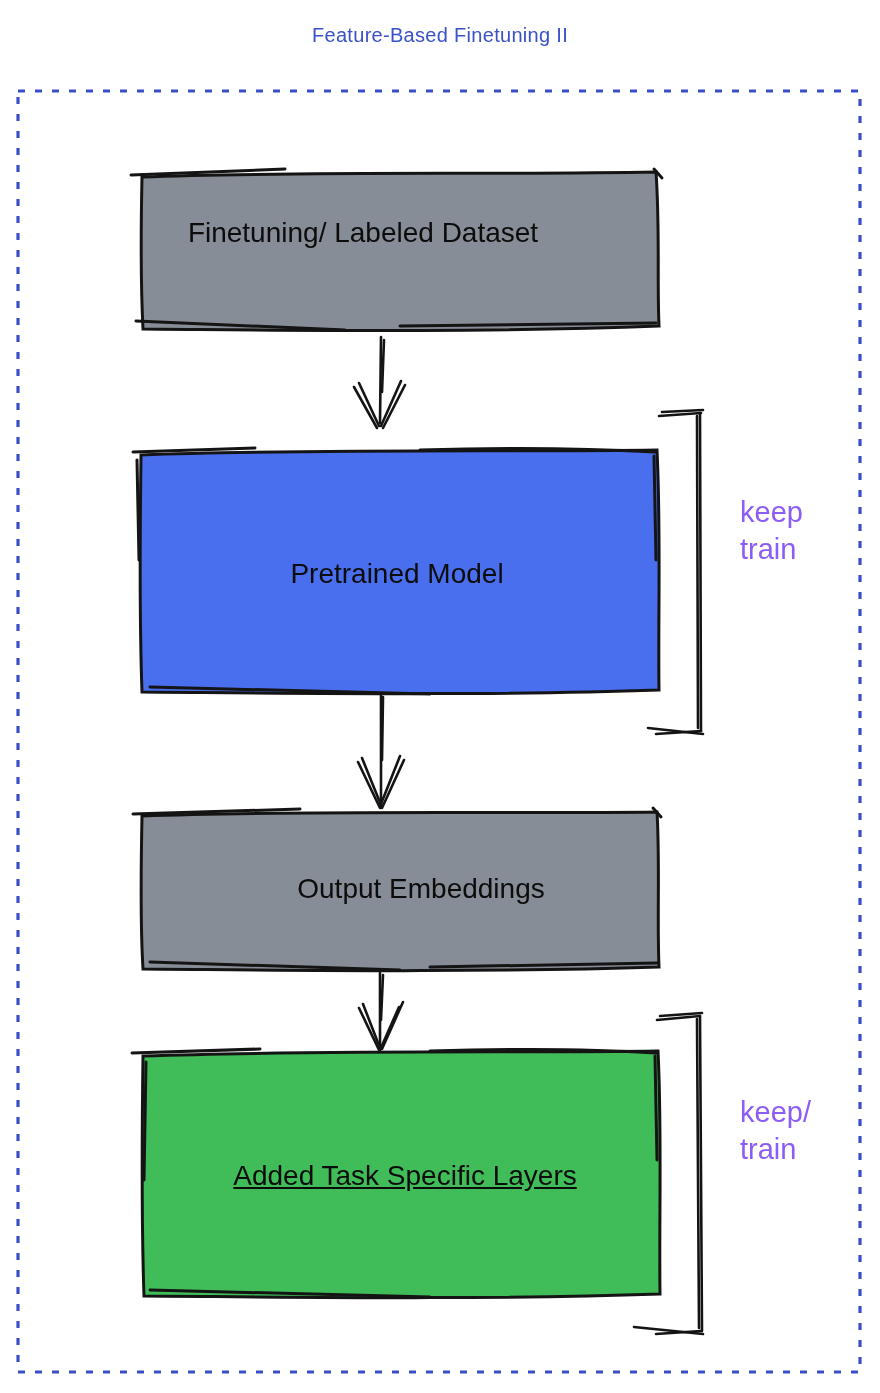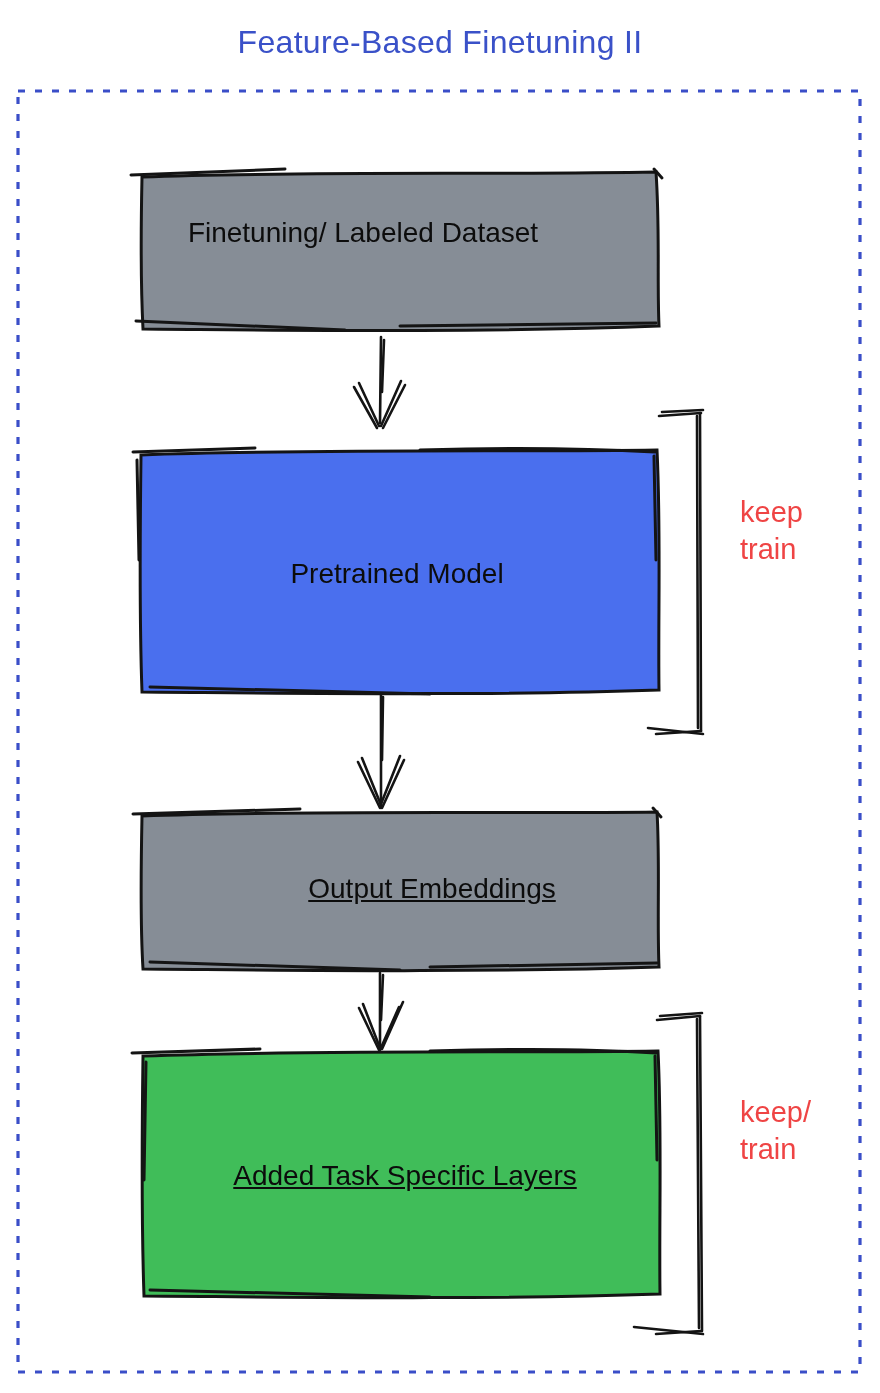--- a/index.html
+++ b/index.html
@@ -14,42 +14,42 @@
     height: 1393px;
     background: #ffffff;
     overflow: hidden;
   }
   .diagram-title {
     position: absolute;
     top: 24px;
     left: 0;
     width: 100%;
     text-align: center;
-    font-size: 32px;
+    font-size: 20px;
     font-weight: 400;
     letter-spacing: 0.3px;
   }
   .svg-layer {
     position: absolute;
     top: 0;
     left: 0;
   }
   .node-label {
     position: absolute;
     transform: translate(-50%, -50%);
     white-space: nowrap;
     font-size: 28px;
     color: #0c0c0c;
     margin-left: 31px;
   }
   .side-note {
     position: absolute;
     font-size: 29px;
     line-height: 37px;
-    color: #ef4444;
+    color: #8b5cf6;
     white-space: nowrap;
   }
 </style>
 </head>
 <body>
 
 <div class="canvas">
 
   <div class="diagram-title" style="color:#3A51C8;">Feature-Based Finetuning II</div>
 
@@ -134,21 +134,21 @@
       <path d="M 702 1013 L 660 1016"></path>
       <path d="M 701 1331 L 656 1334"></path>
       <path d="M 703 1334 L 634 1327"></path>
     </g>
   </svg>
 
   <div class="node-label" style="left:332px; top:233px;">Finetuning/ Labeled Dataset</div>
 
   <div class="node-label" style="left:366px; top:574px;">Pretrained Model</div>
 
-  <div class="node-label" style="left:401px; top:889px;text-decoration:underline;">Output Embeddings</div>
+  <div class="node-label" style="left:390px; top:889px;">Output Embeddings</div>
 
   <div class="node-label" style="left:374px; top:1176px;text-decoration:underline;">Added Task Specific Layers</div>
 
   <div class="side-note" style="left:740px; top:494px;">
     <div>keep</div>
     <div>train</div>
   </div>
 
   <div class="side-note" style="left:740px; top:1094px;">
     <div>keep/</div>

